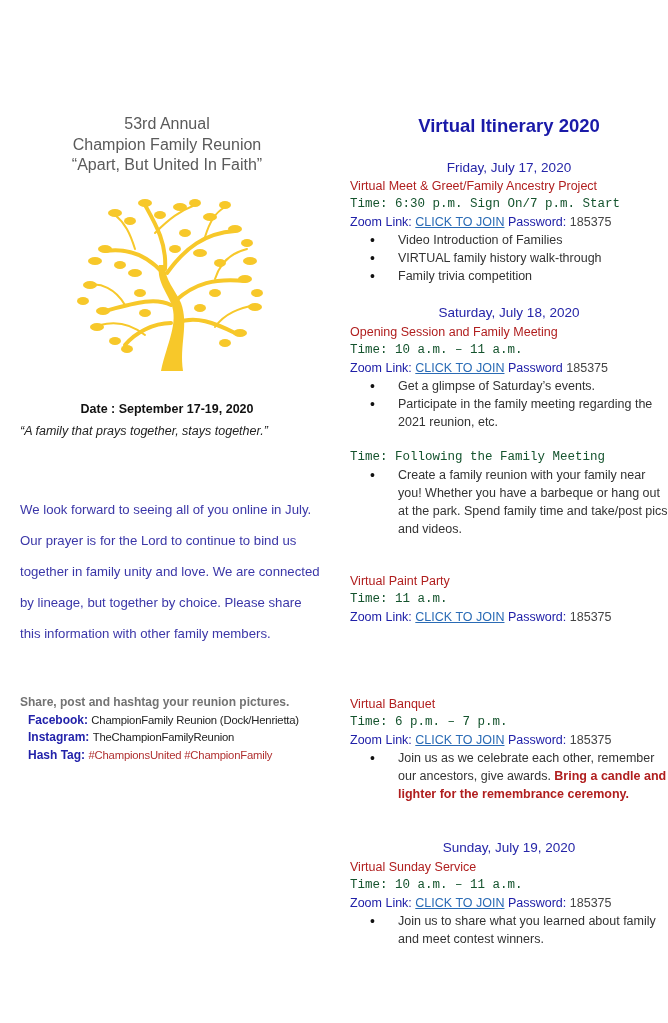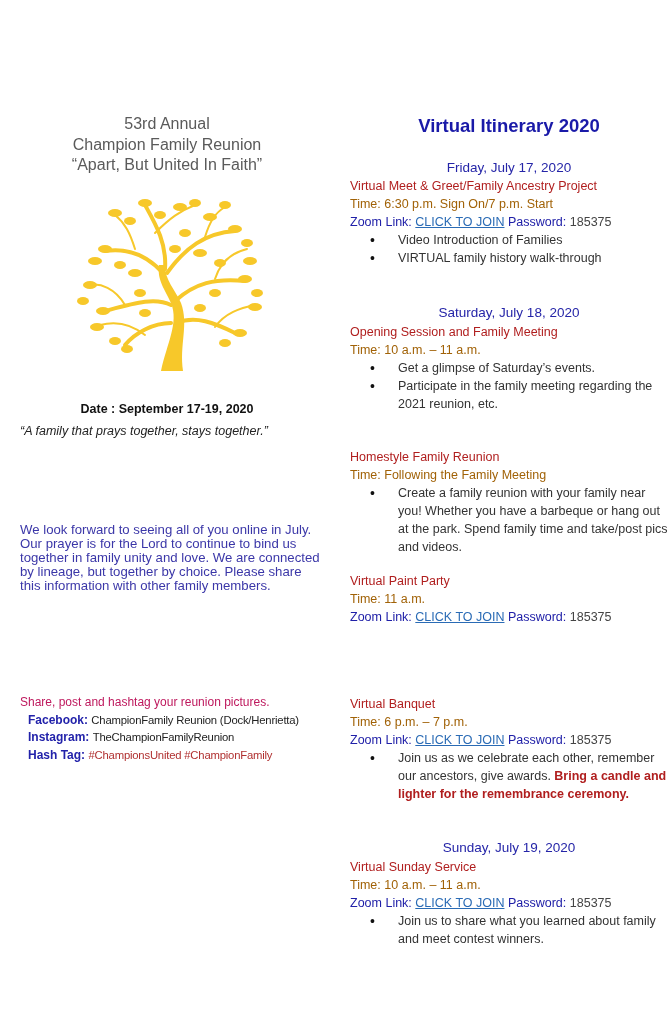--- a/index.html
+++ b/index.html
@@ -7,33 +7,33 @@
   body { position: relative; font-family: "Liberation Sans", sans-serif; color: #333; }
 
   .col-left { position: absolute; left: 0; top: 0; width: 334px; height: 1023px; }
   .col-right { position: absolute; left: 350px; top: 0; width: 318px; height: 928px; }
 
   
   .event-title { position: absolute; left: 0; width: 334px; text-align: center; top: 114px; font-size: 16px; line-height: 20.5px; color: #5a5a5a; }
   .tree { position: absolute; left: 75px; top: 193px; width: 190px; height: 180px; }
   .date { position: absolute; left: 0; width: 334px; top: 402px; text-align: center; font-weight: bold; font-size: 12.5px; color: #111; }
   .motto { position: absolute; left: 20px; top: 424px; font-style: italic; font-size: 12.5px; color: #222; }
-  .welcome { position: absolute; left: 20px; top: 523px; width: 300px; font-size: 13.2px; line-height: 14px; color: #3b37a8; }
+  .welcome { position: absolute; left: 20px; top: 494px; width: 300px; font-size: 13.2px; line-height: 31px; color: #3b37a8; }
   .social { position: absolute; left: 20px; top: 694px; width: 310px; font-size: 12px; line-height: 17.5px; }
-  .social .intro { color: #be185d; }
+  .social .intro { color: #737373; font-weight: bold; }
   .social .lbl { color: #2222aa; font-weight: bold; padding-left: 8px; }
   .social .val { color: #222; font-family: "Liberation Sans", sans-serif; font-size: 11.3px; letter-spacing: -0.2px; }
   .social .tag { color: #b03030; letter-spacing: -0.2px; font-size: 11.3px; }
 
   
   .itin-title { position: absolute; left: 0; width: 318px; top: 115px; text-align: center; font-size: 18.5px; font-weight: bold; color: #1a1aa8; }
   .day { position: absolute; left: 0; width: 318px; text-align: center; font-size: 13.5px; color: #2525a8; }
   .ev { position: absolute; left: 0; width: 318px; font-size: 12.5px; line-height: 18px; }
   .ev-name { color: #b01e1e; }
-  .ev-time { color: #a16207; }
+  .ev-time { color: #14532d; font-family: Liberation Mono, monospace; }
   .ev-zoom { color: #2020a8; }
   .link { color: #2a6bb5; text-decoration: underline; cursor: pointer; }
   .pw { color: #444; }
   ul.bul { list-style: none; margin-left: 20px; }
   ul.bul li { position: relative; padding-left: 28px; color: #333; font-size: 12.5px; line-height: 18px; }
   ul.bul li::before { content: "•"; position: absolute; left: 0; top: 0; color: #111; font-size: 14px; }
   .red-note { color: #b01e1e; font-weight: bold; }
 </style>
 </head>
 <body>
@@ -130,35 +130,36 @@
   <div class="itin-title">Virtual Itinerary 2020</div>
 
   <div class="day" style="top:160px">Friday, July 17, 2020</div>
   <div class="ev" style="top:177px">
     <div class="ev-name">Virtual Meet &amp; Greet/Family Ancestry Project</div>
     <div class="ev-time">Time: 6:30 p.m. Sign On/7 p.m. Start</div>
     <div class="ev-zoom"><span>Zoom Link: </span> <span class="link">CLICK TO JOIN</span><span> Password:</span><span class="pw"> 185375</span></div>
     <ul class="bul">
       <li>Video Introduction of Families</li>
       <li>VIRTUAL family history walk-through</li>
+      <li>Family trivia competition</li>
     </ul>
   </div>
 
   <div class="day" style="top:305px">Saturday, July 18, 2020</div>
   <div class="ev" style="top:323px">
     <div class="ev-name">Opening Session and Family Meeting</div>
     <div class="ev-time">Time: 10 a.m. – 11 a.m.</div>
+    <div class="ev-zoom"><span>Zoom Link: </span><span class="link">CLICK TO JOIN</span><span> Password</span><span class="pw"> 185375</span></div>
     <ul class="bul">
       <li>Get a glimpse of Saturday’s events.</li>
       <li>Participate in the family meeting regarding the 2021 reunion, etc.</li>
     </ul>
   </div>
 
   <div class="ev" style="top:448px">
-    <div class="ev-name">Homestyle Family Reunion</div>
     <div class="ev-time">Time: Following the Family Meeting</div>
     <ul class="bul">
       <li>Create a family reunion with your family near you! Whether you have a barbeque or hang out at the park. Spend family time and take/post pics and videos.</li>
     </ul>
   </div>
 
   <div class="ev" style="top:572px">
     <div class="ev-name">Virtual Paint Party</div>
     <div class="ev-time">Time: 11 a.m.</div>
     <div class="ev-zoom"><span>Zoom Link: </span><span class="link">CLICK TO JOIN</span><span> Password:</span><span class="pw"> 185375</span></div>

